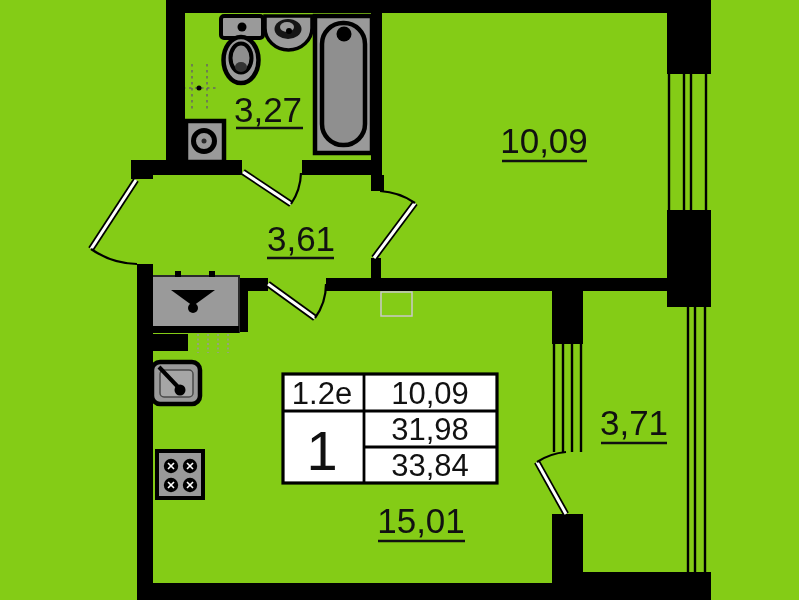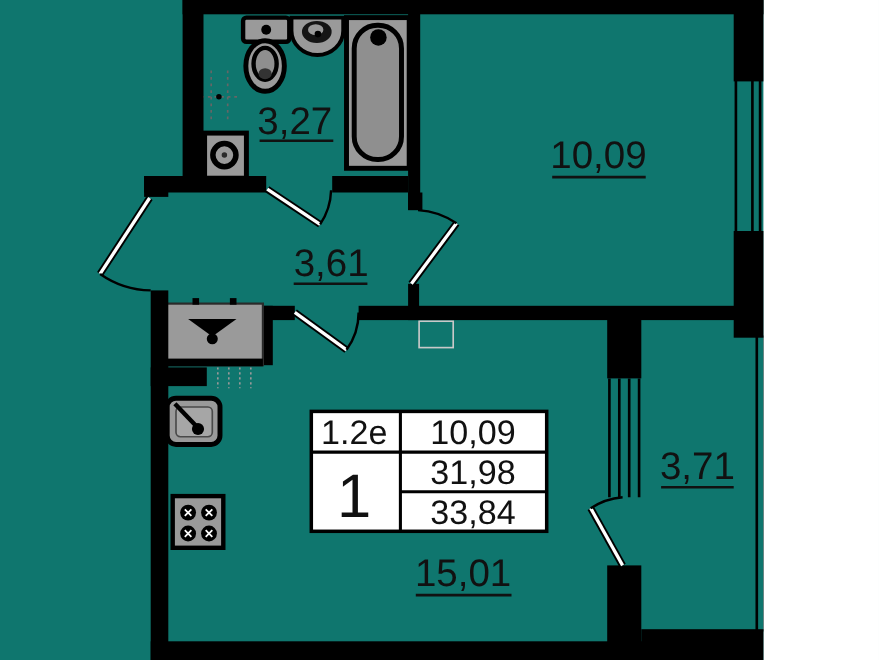--- a/index.html
+++ b/index.html
@@ -1,16 +1,16 @@
 <!DOCTYPE html>
 <html><head>
 <meta charset="utf-8">
 <style>
   html,body{margin:0;padding:0;background:#ffffff;}
-  .stage{position:relative;width:694px;height:600px;background:#0f766e;overflow:hidden;}
+  .stage{position:relative;width:799px;height:600px;background:#84cc16;overflow:hidden;}
   svg{display:block;}
   text{font-family:"Liberation Sans","DejaVu Sans",sans-serif;fill:#111;}
   .room-label{font-size:35px;}
   .tbl{font-size:31px;}
 </style>
 </head>
 <body>
 
 <div class="stage">
 <svg width="799" height="600" viewBox="0 0 799 600">

